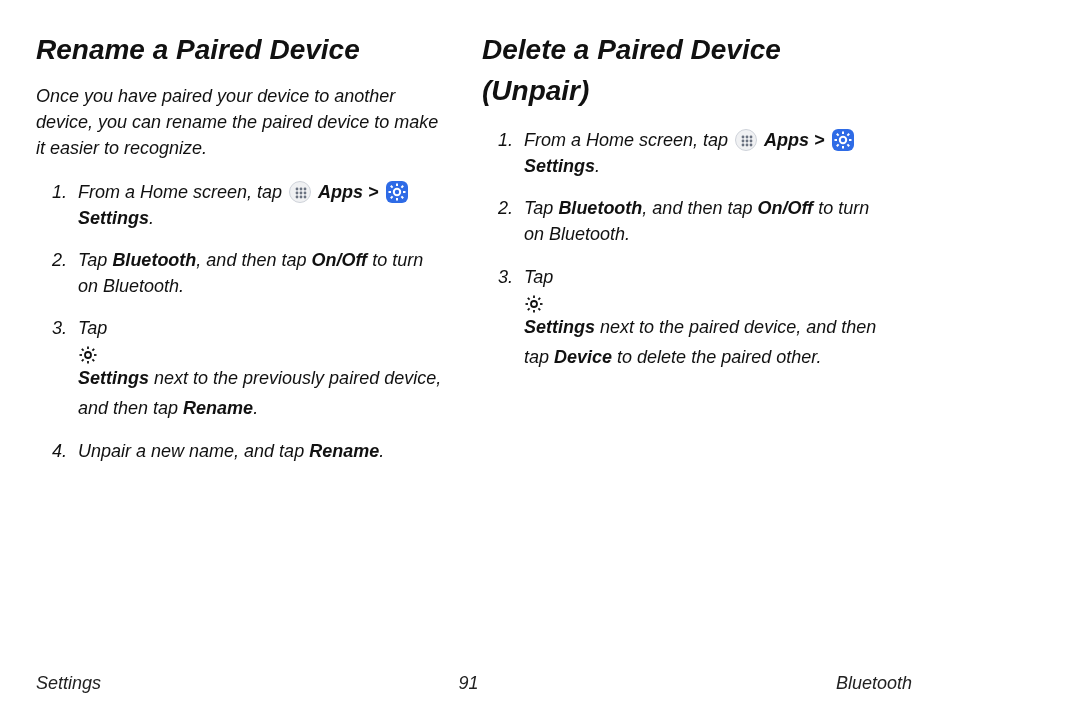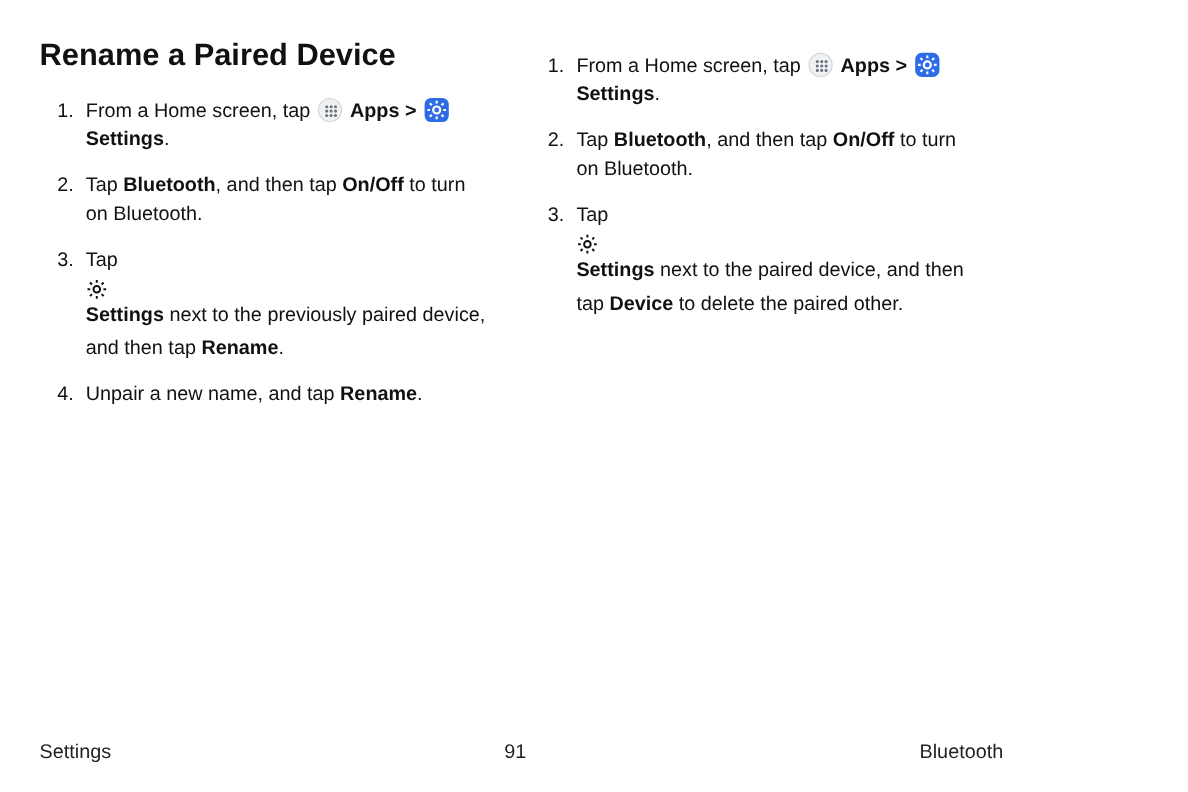--- a/index.html
+++ b/index.html
@@ -12,20 +12,21 @@
     color: #111;
     font-size: 18px;
     line-height: 1.45;
   }
   .page {
     box-sizing: border-box;
     width: 960px;
     height: 720px;
     padding: 30px 72px 20px 36px;
     position: relative;
+    font-style: italic;
   }
   .cols {
     display: flex;
     gap: 40px;
   }
   .col {
     flex: 1;
   }
   h2 {
     font-size: 28px;
@@ -84,20 +85,21 @@
   }
 </style>
 </head>
 <body>
 
 <div class="page">
   <div class="cols">
 
     <div class="col">
       <h2>Rename a Paired Device</h2>
+      <p class="intro">Once you have paired your device to another device, you can rename the paired device to make it easier to recognize.</p>
       <ol>
         <li>
           <span>From a Home screen, tap </span>
           <span class="icon icon-apps">
             <svg viewBox="0 0 22 22" width="22" height="22">
               <g fill="#6a7280">
                 <circle cx="7" cy="7" r="1.4"></circle>
                   <circle cx="11" cy="7" r="1.4"></circle>
                   <circle cx="15" cy="7" r="1.4"></circle>
                 <circle cx="7" cy="11" r="1.4"></circle>
@@ -152,20 +154,21 @@
           </span>
           <span class="b">Settings</span><span> next to the previously paired device, and then tap </span><span class="b">Rename</span><span>.</span>
         </li>
         <li>
           <span>Unpair a new name, and tap </span><span class="b">Rename</span><span>.</span>
         </li>
       </ol>
     </div>
 
     <div class="col">
+      <h2>Delete a Paired Device (Unpair)</h2>
       <ol>
         <li>
           <span>From a Home screen, tap </span>
           <span class="icon icon-apps">
             <svg viewBox="0 0 22 22" width="22" height="22">
               <g fill="#6a7280">
                 <circle cx="7" cy="7" r="1.4"></circle>
                   <circle cx="11" cy="7" r="1.4"></circle>
                   <circle cx="15" cy="7" r="1.4"></circle>
                 <circle cx="7" cy="11" r="1.4"></circle>

